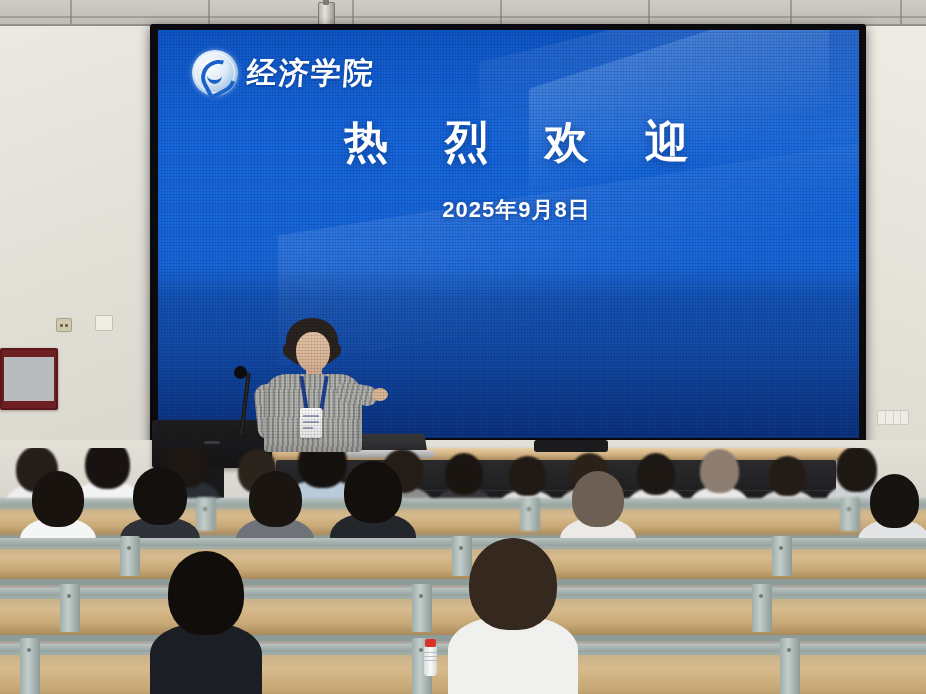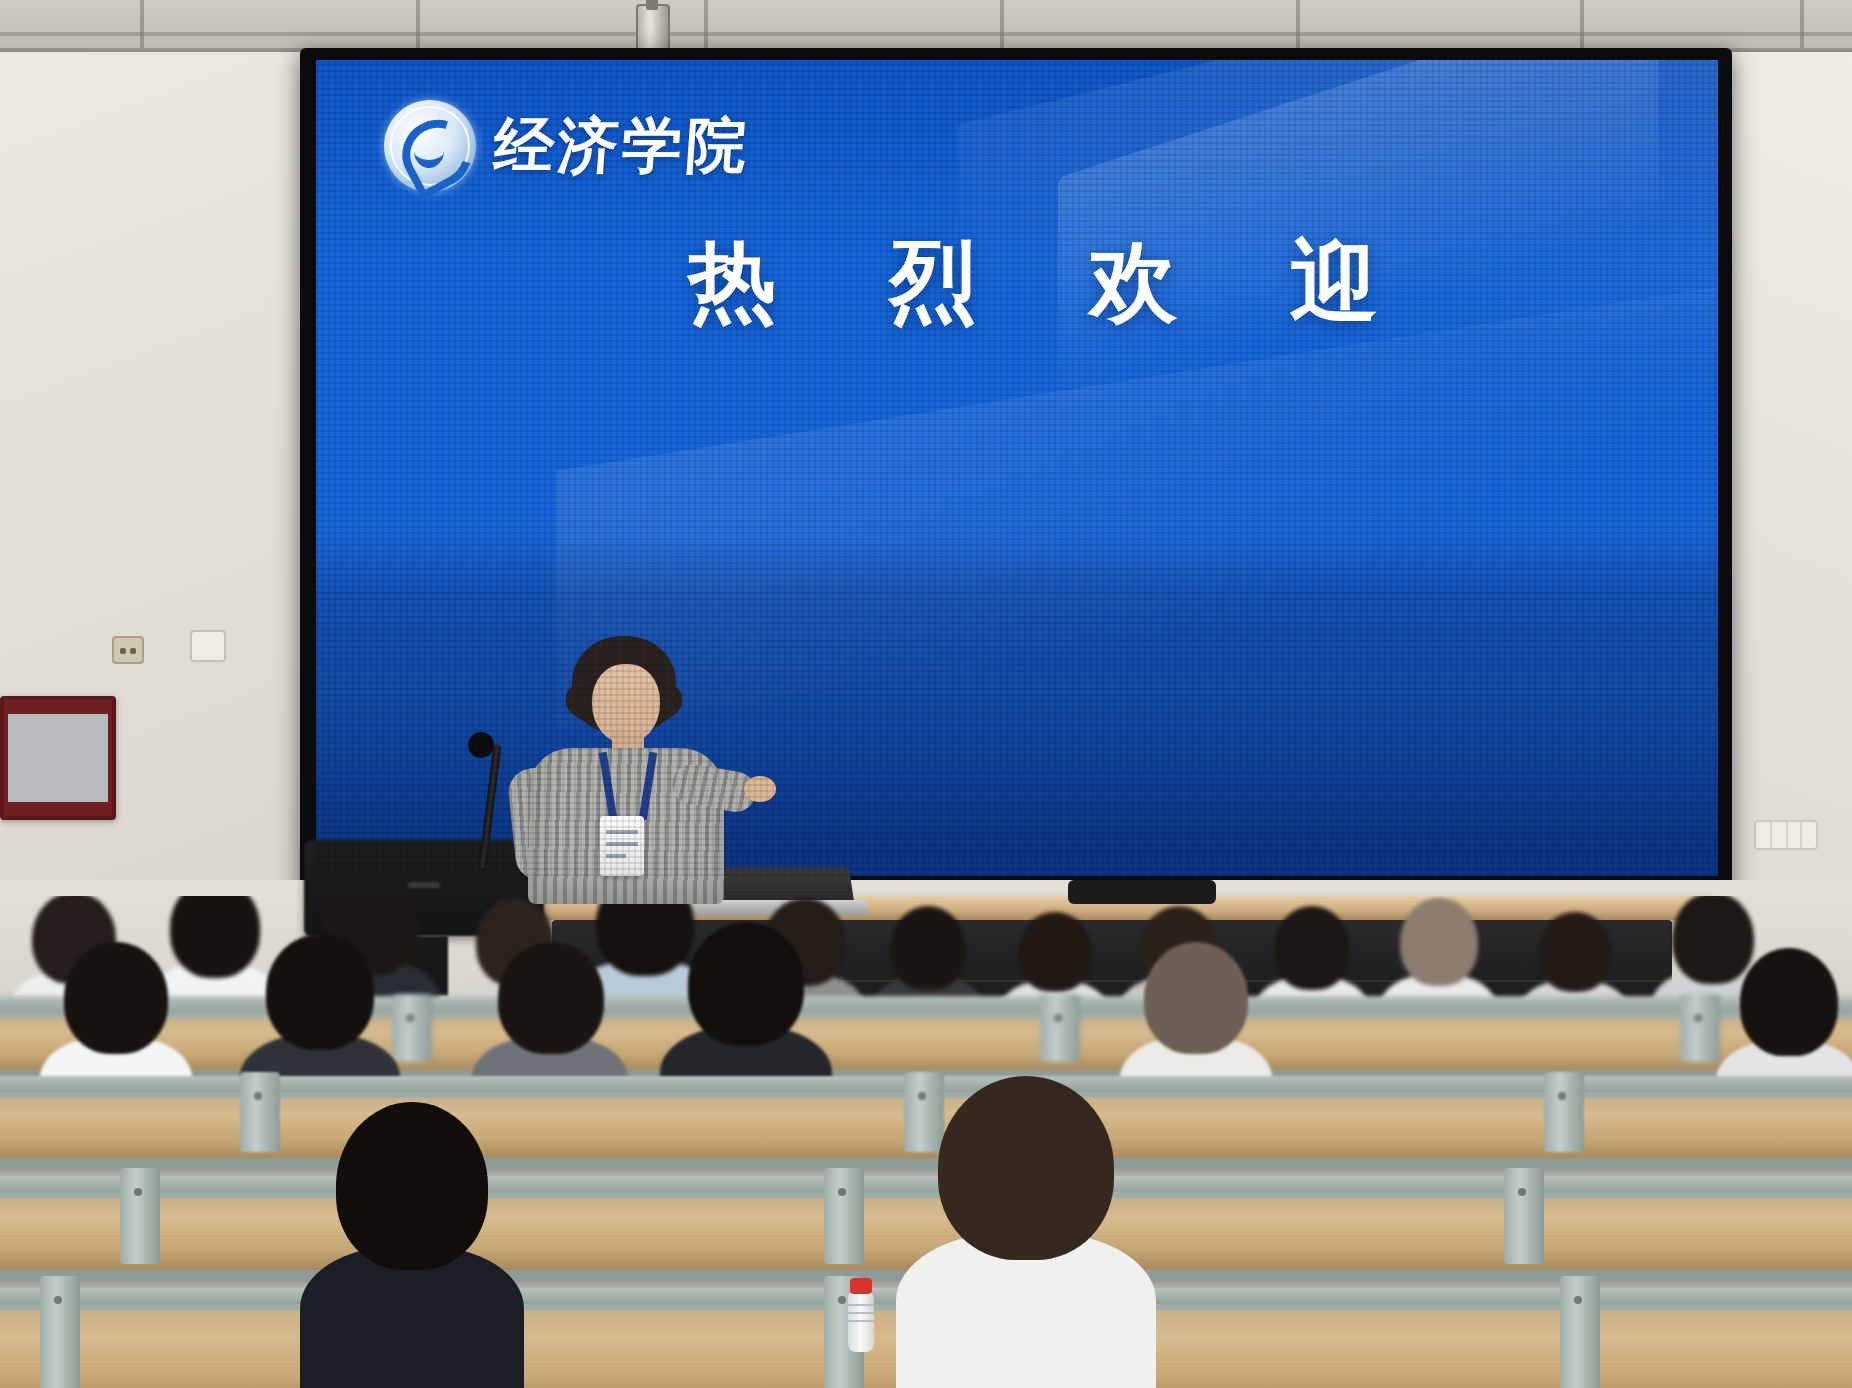--- a/index.html
+++ b/index.html
@@ -350,20 +350,21 @@
           <div class="ring"></div>
           <div class="wave"></div>
           <div class="wave2"></div>
           <div class="arctext"></div>
         </div>
         <div class="logo-text">经济学院</div>
       </div>
 
       <div class="slide-text">
         <div class="line1">热 烈 欢 迎</div>
+        <div class="line3">2025年9月8日</div>
       </div>
 
       <div class="led"></div>
     </div>
   </div>
 
   <div class="stage-floor"></div>
   <div class="podium-top"></div>
   <div class="podium-body">
       <div class="seam"></div>

